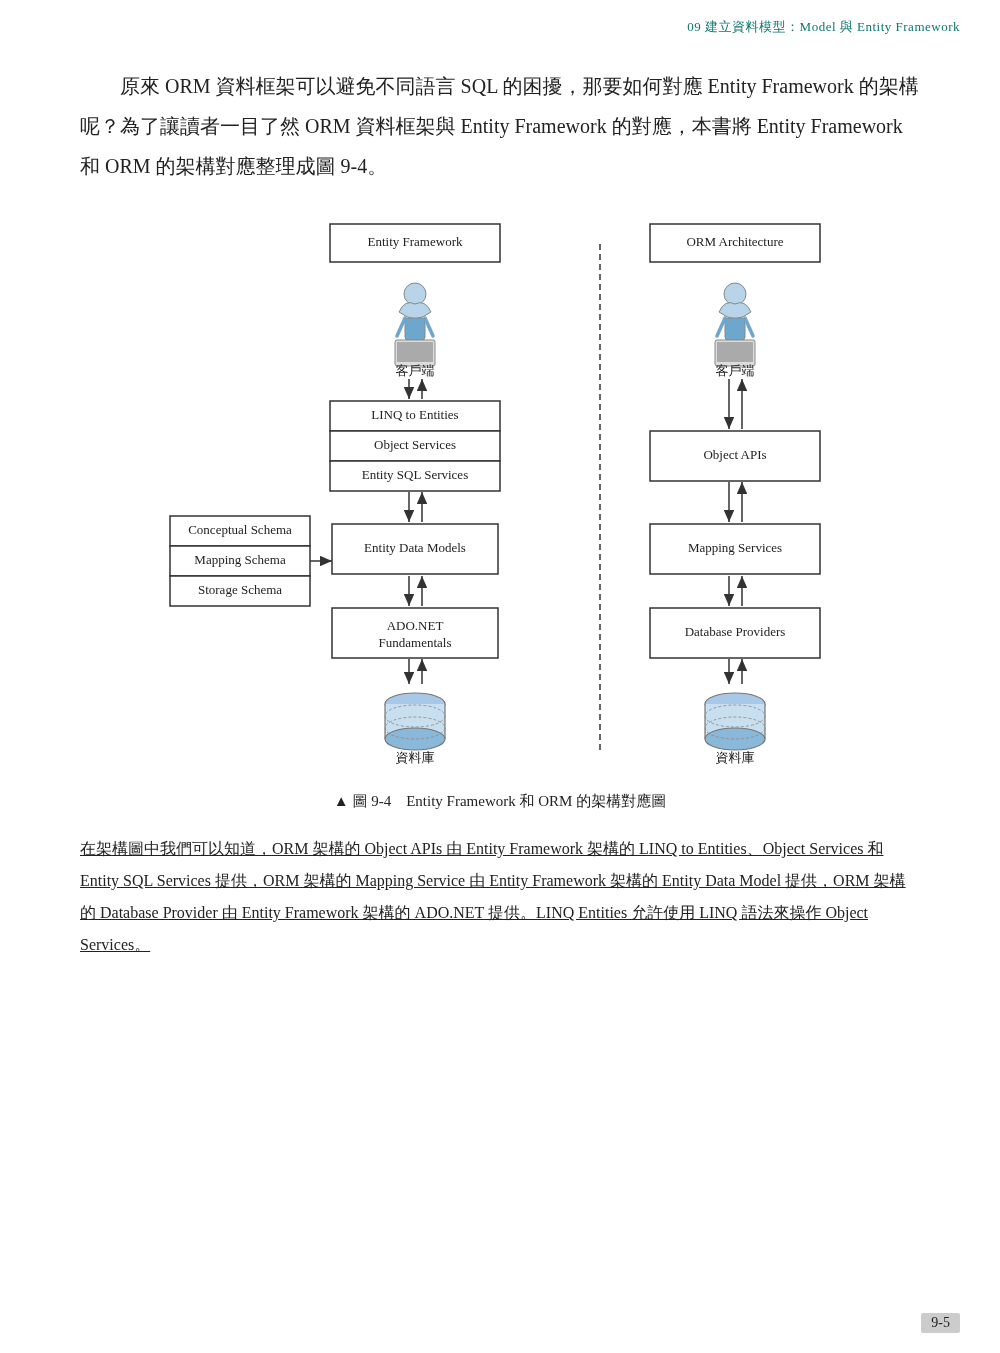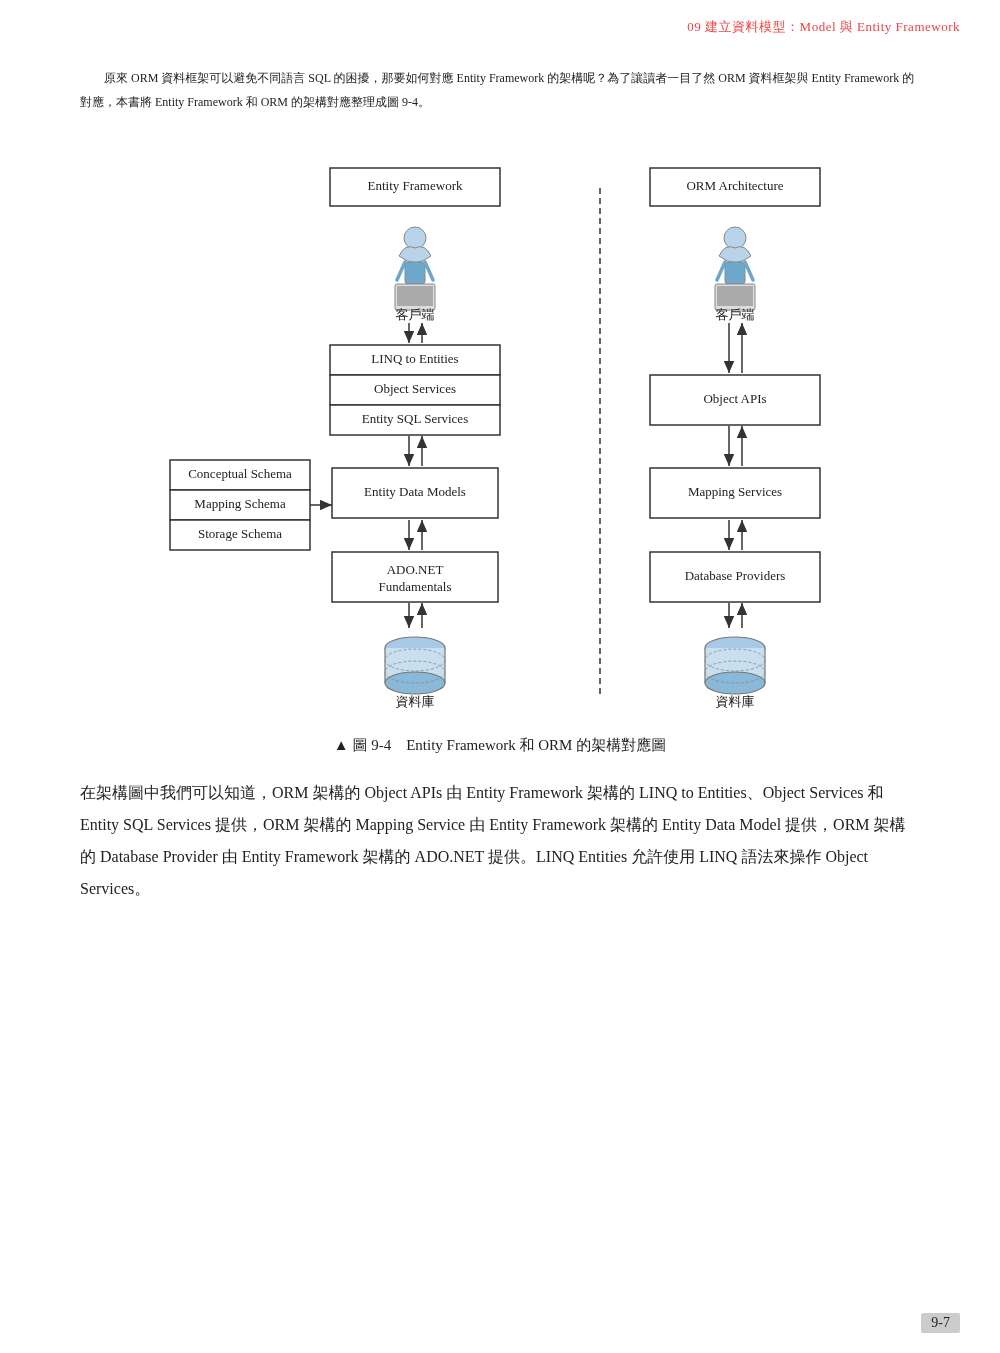--- a/index.html
+++ b/index.html
@@ -10,33 +10,33 @@
       font-family: "Times New Roman", "SimSun", serif;
       font-size: 16px;
       color: #222;
       position: relative;
     }
 
     .page-header {
       text-align: right;
       padding: 18px 40px 0 40px;
       font-size: 13px;
-      color: #ef4444;
+      color: #0f766e;
       letter-spacing: 0.5px;
     }
 
     .page-content {
       padding: 30px 80px 40px 80px;
     }
 
     .intro-text {
       text-indent: 2em;
       line-height: 2;
-      font-size: 12px;
-      margin-bottom: 44px;
+      font-size: 20px;
+      margin-bottom: 28px;
     }
 
     
     .diagram-container {
       width: 100%;
       display: flex;
       flex-direction: column;
       align-items: center;
       margin-bottom: 10px;
     }
@@ -52,20 +52,21 @@
       text-align: center;
       font-size: 15px;
       margin-top: 8px;
       margin-bottom: 12px;
     }
 
     .body-text {
       line-height: 2;
       font-size: 16px;
       margin-bottom: 10px;
+      text-decoration: underline;
     }
 
     .page-number {
       position: absolute;
       bottom: 20px;
       right: 40px;
       font-size: 14px;
       background: #ccc;
       padding: 2px 10px;
       border-radius: 2px;
@@ -261,13 +262,13 @@
       <span>▲  圖 9-4　Entity Framework 和 ORM 的架構對應圖</span>
     </div>
   </div>
 
   <p class="body-text">
     <span>在架構圖中我們可以知道，ORM 架構的 Object APIs 由 Entity Framework 架構的 LINQ to Entities、Object Services 和 Entity SQL Services 提供，ORM 架構的 Mapping Service 由 Entity Framework 架構的 Entity Data Model 提供，ORM 架構的 Database Provider 由 Entity Framework 架構的 ADO.NET 提供。LINQ Entities 允許使用 LINQ 語法來操作 Object Services。</span>
   </p>
 
 </div>
 
-<div class="page-number">9-7</div>
+<div class="page-number">9-5</div>
 
 </body></html>

